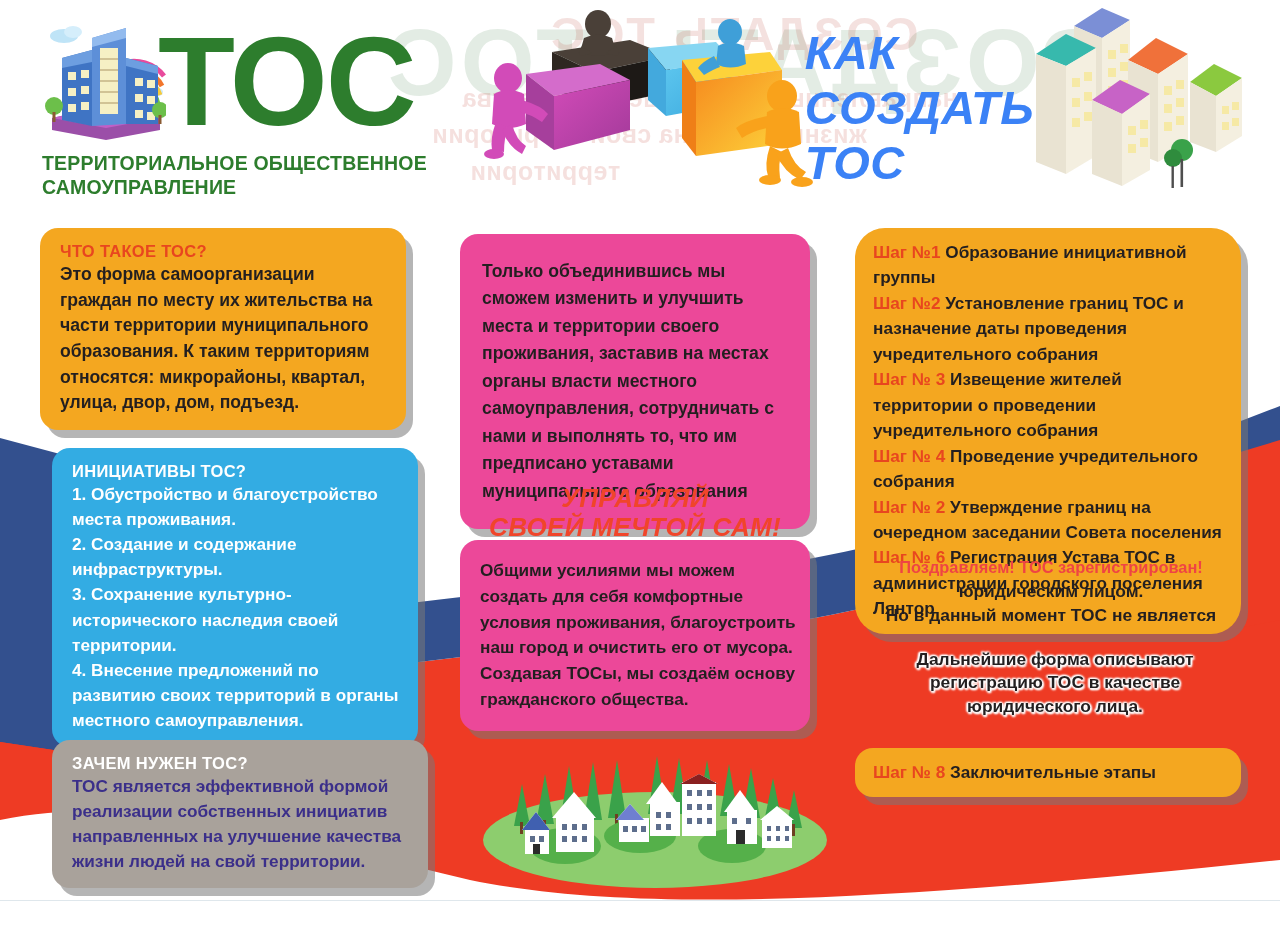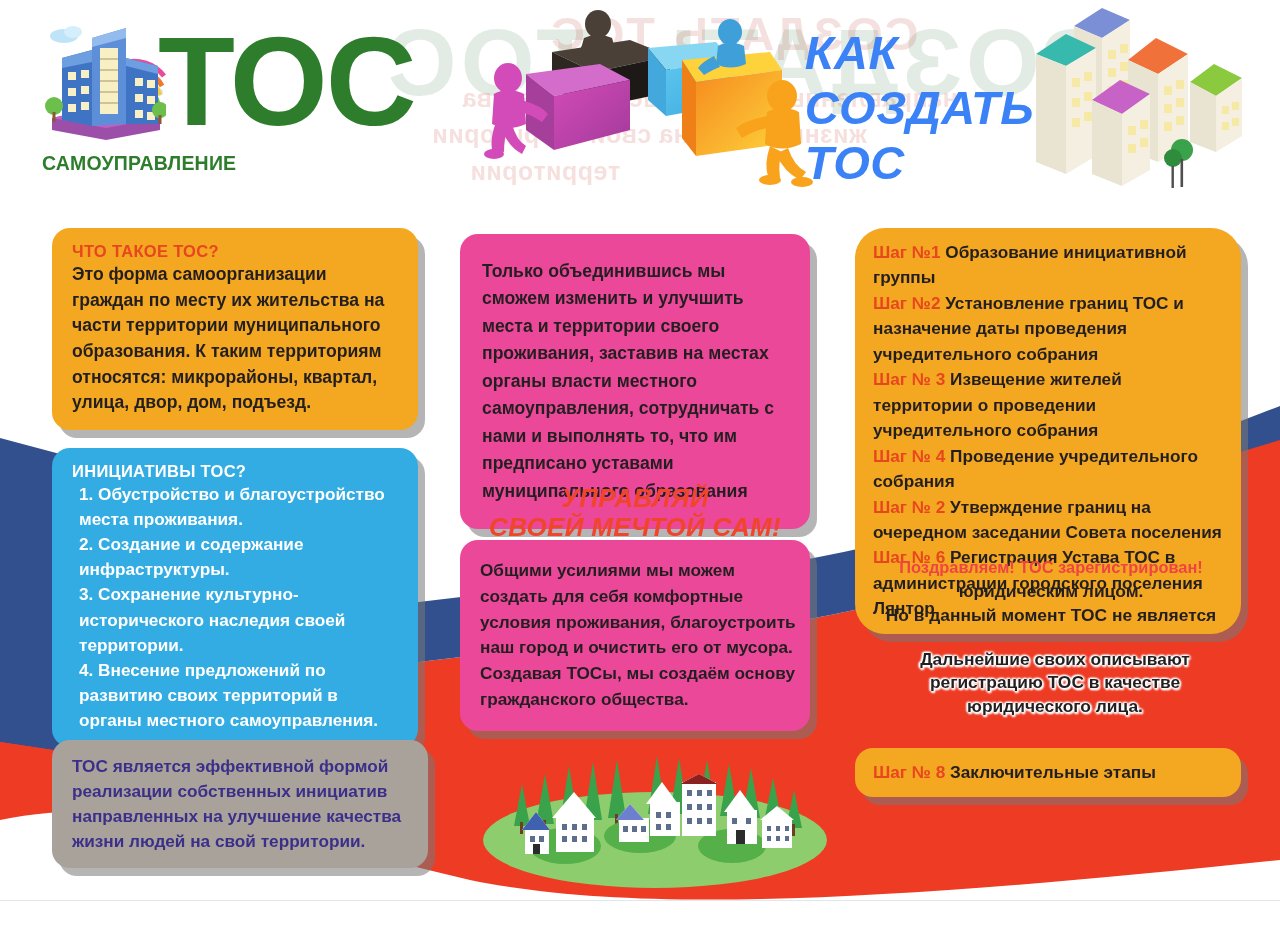--- a/index.html
+++ b/index.html
@@ -88,32 +88,32 @@
   }
   .card p { margin: 0; }
 
   
   .card-orange   { background: #f4a720; }
   .card-blue     { background: #33ace3; }
   .card-ltblue   { background: #ec4899; }
   .card-grey     { background: #a9a29b; }
 
   
-  #card-what        { top: 228px; left: 52px;  width: 366px; }
+  #card-what        { top: 228px; left: 40px;  width: 366px; }
   #card-initiatives { top: 448px; left: 52px;  width: 366px; }
   #card-why         { top: 740px; left: 52px;  width: 376px; }
   #card-unite       { top: 234px; left: 460px; width: 350px; }
   #card-common      { top: 540px; left: 460px; width: 350px; }
   #card-steps16     { top: 228px; left: 855px; width: 386px; border-radius: 30px; }
   #card-steps78     { top: 748px; left: 855px; width: 386px; }
 
   #card-what .head        { color: #e8461f; font-size: 16.5px; }
   #card-what .body        { color: #231f20; font-size: 17.6px; font-weight: bold; line-height: 1.46; }
   #card-initiatives .head { color: #ffffff; font-size: 16.5px; }
-  #card-initiatives .body { color: #ffffff; font-size: 17.2px; font-weight: bold; line-height: 1.46; margin-left: 7px; }
+  #card-initiatives .body { color: #ffffff; font-size: 17.2px; font-weight: bold; line-height: 1.46; }
   #card-why .head         { color: #ffffff; font-size: 16.5px; }
   #card-why .body         { color: #3b2f8a; font-size: 17.2px; font-weight: bold; line-height: 1.46; }
   #card-unite .body       { color: #231f20; font-size: 17.6px; font-weight: bold; line-height: 1.56; }
   #card-unite             { padding: 24px 18px 24px 22px; }
   #card-common            { padding: 18px 12px 18px 20px; }
   #card-common .body      { color: #231f20; font-size: 17.2px; font-weight: bold; line-height: 1.5; }
 
   
   #card-steps16, #card-steps78 { background: #f4a720; padding: 12px 16px 12px 18px; }
   .step-line {
@@ -247,20 +247,21 @@
 
           <circle cx="14" cy="92" r="9" fill="#6cbf4a"></circle>
           <rect x="12.5" y="98" width="3" height="10" fill="#8a5a32"></rect>
           <circle cx="120" cy="96" r="8" fill="#6cbf4a"></circle>
           <rect x="118.5" y="101" width="3" height="9" fill="#8a5a32"></rect>
         </svg>
       </div>
       <div class="logo-tos">ТОС</div>
     </div>
     <div class="logo-sub">
+      <div>ТЕРРИТОРИАЛЬНОЕ ОБЩЕСТВЕННОЕ</div>
       <div>САМОУПРАВЛЕНИЕ</div>
     </div>
   </div>
 
   <div class="puzzle-art">
     <svg width="350" height="205" viewBox="0 0 350 205" xmlns="http://www.w3.org/2000/svg">
       <defs>
         <linearGradient id="gMag" x1="0" y1="0" x2="1" y2="1">
           <stop offset="0" stop-color="#d24bb8"></stop>
             <stop offset="1" stop-color="#a33a9a"></stop>
@@ -408,20 +409,21 @@
 
   <div class="card card-blue" id="card-initiatives">
     <div class="head">ИНИЦИАТИВЫ ТОС?</div>
     <p class="body" style="white-space:pre-line">1. Обустройство и благоустройство места проживания.
 2. Создание и содержание инфраструктуры.
 3. Сохранение культурно-исторического наследия своей территории.
 4. Внесение предложений по развитию своих территорий в органы местного самоуправления.</p>
   </div>
 
   <div class="card card-grey" id="card-why">
+    <div class="head">ЗАЧЕМ НУЖЕН ТОС?</div>
     <p class="body">ТОС является эффективной формой реализации собственных инициатив направленных на улучшение качества жизни людей на свой территории.</p>
   </div>
 
   <div class="card card-ltblue" id="card-unite">
     <p class="body">Только объединившись мы сможем изменить и улучшить места и территории своего проживания, заставив на местах органы власти местного самоуправления, сотрудничать с нами и выполнять то, что им предписано уставами муниципального образования</p>
   </div>
 
   <div class="slogan">
     <div>УПРАВЛЯЙ</div>
     <div>СВОЕЙ МЕЧТОЙ САМ!</div>
@@ -459,21 +461,21 @@
     </p>
   </div>
 
   <div class="free-congrats">
     <div class="l1">Поздравляем! ТОС зарегистрирован!</div>
     <div class="l2">юридическим лицом.</div>
     <div class="l2">Но в данный момент ТОС не является</div>
   </div>
 
   <div class="free-next">
-    <div>Дальнейшие своих описывают</div>
+    <div>Дальнейшие форма описывают</div>
     <div>регистрацию ТОС в качестве</div>
     <div>юридического лица.</div>
   </div>
 
   <div class="card" id="card-steps78">
     <p class="step-line">
       <span class="step-label">Шаг № 8</span>
       <span>Заключительные этапы</span>
     </p>
   </div>

